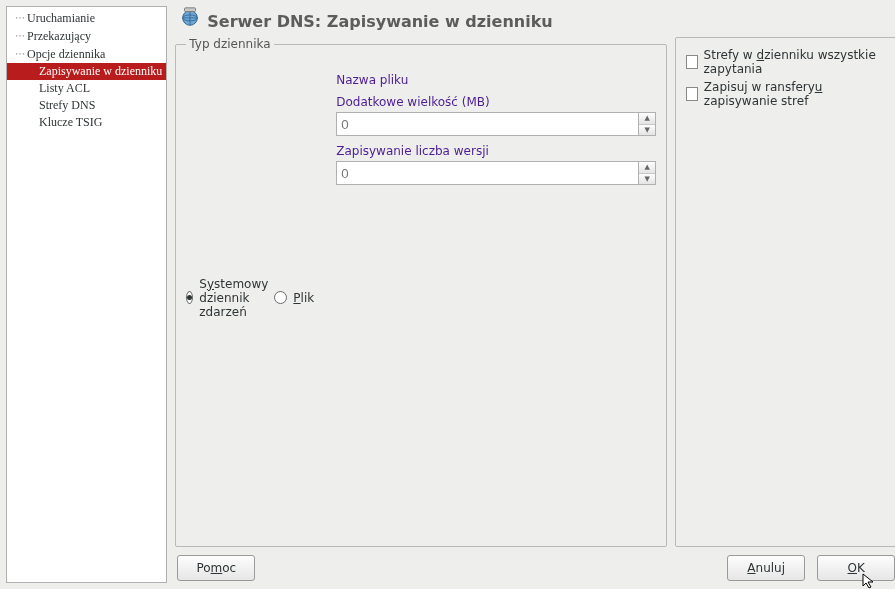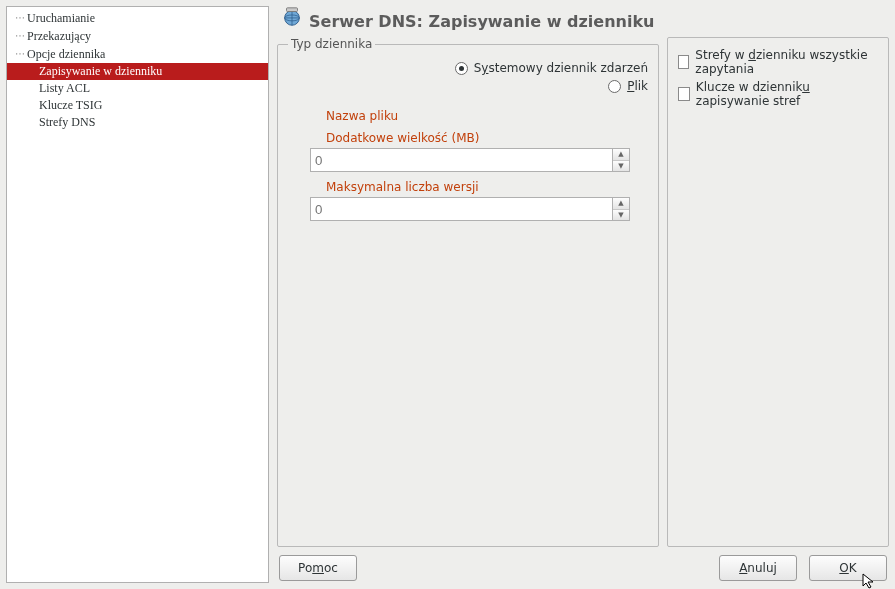--- a/index.html
+++ b/index.html
@@ -86,40 +86,40 @@
   background: #eeeeec;
 }
 legend {
   padding: 0 3px;
   color: #555;
 }
 .group-log-type {
   flex: 1;
   min-width: 0;
   display: flex;
-  flex-direction: column;
+  flex-direction: row;
 }
 .group-additional {
   width: 222px;
 }
 .radio-row, .check-row {
   display: flex;
   align-items: center;
   gap: 6px;
   padding: 2px 0;
   justify-content: flex-end;
 }
 .radio-row label, .check-row label { cursor: default; }
 .underline { text-decoration: underline; }
 .file-section {
   margin: 6px 0 0 22px;
 }
 .field-label {
-  color: #c2410c;
-  margin: 8px 0 3px 16px;
+  color: #4c1d95;
+  margin: 8px 0 3px 0;
 }
 .row-flex {
   display: flex;
   gap: 6px;
   align-items: center;
 }
 input[type="text"].txt {
   height: 24px;
   border: 1px solid #b0b0b0;
   background: #fff;
@@ -215,22 +215,22 @@
 <body>
 
 <div class="container">
   <div class="sidebar">
     <div class="tree">
       <div class="tree-item dotted">Uruchamianie</div>
       <div class="tree-item dotted">Przekazujący</div>
       <div class="tree-item dotted">Opcje dziennika</div>
       <div class="tree-item child selected">Zapisywanie w dzienniku</div>
       <div class="tree-item child">Listy ACL</div>
+      <div class="tree-item child">Strefy DNS</div>
       <div class="tree-item child">Klucze TSIG</div>
-      <div class="tree-item child">Strefy DNS</div>
     </div>
   </div>
 
   <div class="main">
     <div class="header">
       <span>
         <svg viewBox="0 0 24 24">
             <circle cx="12" cy="13" r="8" fill="#6fa8d6" stroke="#2a5a8a"></circle>
             <ellipse cx="12" cy="13" rx="8" ry="3.2" fill="none" stroke="#2a5a8a" stroke-width="0.8"></ellipse>
             <path d="M12 5v16M5 13h14" stroke="#2a5a8a" stroke-width="0.8" fill="none"></path>
@@ -258,39 +258,39 @@
 
           <div class="field-label">Dodatkowe wielkość (MB)</div>
           <div class="spin-wrap">
             <input type="text" disabled="" value="0" style="">
             <div class="spin-buttons">
                 <div>▲</div>
                 <div>▼</div>
               </div>
           </div>
 
-          <div class="field-label">Maksymalna liczba wersji</div>
+          <div class="field-label">Zapisywanie liczba wersji</div>
           <div class="spin-wrap">
             <input type="text" disabled="" value="0" style="">
             <div class="spin-buttons">
                 <div>▲</div>
                 <div>▼</div>
               </div>
           </div>
         </div>
       </fieldset>
 
       <fieldset class="group-additional">
         <div class="check-row">
           <span class="checkbox"></span>
           <label><span>Strefy w </span><span class="underline">d</span><span>zienniku wszystkie zapytania</span></label>
         </div>
         <div class="check-row">
           <span class="checkbox"></span>
-          <label><span>Klucze w dziennik</span><span class="underline">u</span><span> zapisywanie stref</span></label>
+          <label><span>Zapisuj w ransfery</span><span class="underline">u</span><span> zapisywanie stref</span></label>
         </div>
       </fieldset>
     </div>
 
     <div class="footer">
       <button class="btn wide"><span>Po</span><span class="underline">m</span><span>oc</span></button>
       <div class="spacer"></div>
       <button class="btn wide"><span></span><span class="underline">A</span><span>nuluj</span></button>
       <button class="btn wide"><span></span><span class="underline">O</span><span>K</span></button>
     </div>

